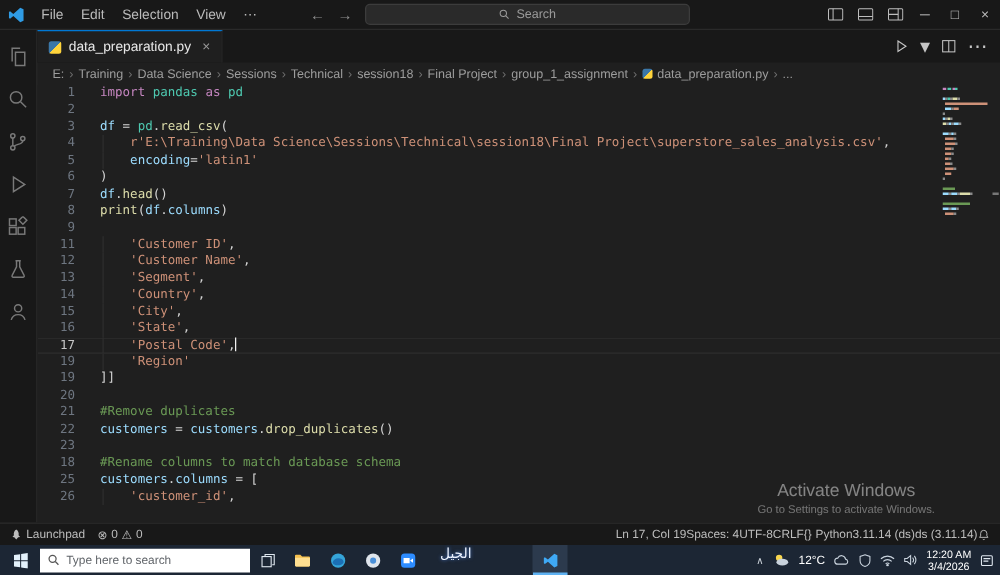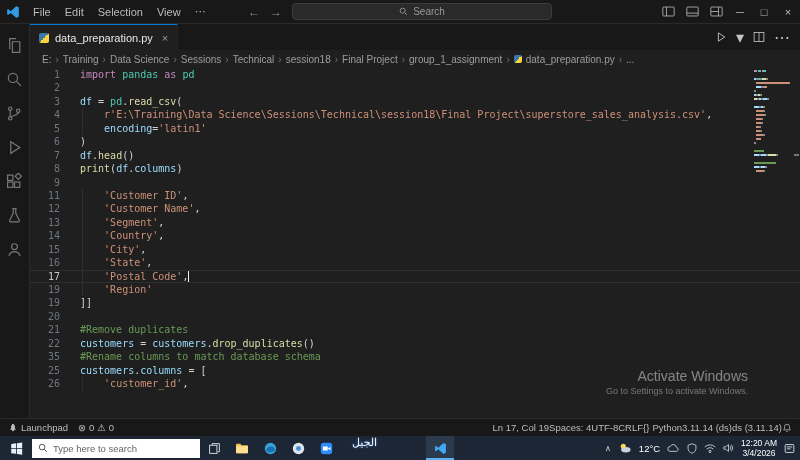--- a/index.html
+++ b/index.html
@@ -51,21 +51,21 @@
 
   
   .minimap{position:absolute;top:2px;right:10px;width:36px;overflow:hidden}
   .mm-line{height:4px;white-space:nowrap;font-size:0}
   .mm-b,.mm-sp{display:inline-block;height:2px;vertical-align:middle}
   .mb-kw{background:#c586c0}.mb-mod{background:#4ec9b0}.mb-var{background:#9cdcfe}.mb-fn{background:#dcdcaa}
   .mb-str{background:#ce9178}.mb-com{background:#6a9955}.mb-pl{background:#8a8a8a}
   .scroll-strip{position:absolute;right:0;top:0;bottom:0;width:8px}
   .scroll-mark{position:absolute;right:1px;width:5px;height:2px;background:#777}
 
-  .activate{position:absolute;right:52px;bottom:22px;text-align:right;pointer-events:none}
+  .activate{position:absolute;right:52px;bottom:6px;text-align:center;pointer-events:none}
   .activate .l1{font-size:14px;color:rgba(255,255,255,.45)}
   .activate .l2{font-size:9px;color:rgba(255,255,255,.38);margin-top:2px}
 
   
   .statusbar{height:18px;background:#181818;border-top:1px solid #2b2b2b;display:flex;align-items:center;font-size:9.5px;color:#bdbdbd;padding:0 8px;flex:none}
   .sb-left{display:flex;align-items:center;gap:10px}
   .sb-right{margin-left:auto;display:flex;align-items:center;gap:0}
   .sb-item{display:flex;align-items:center;gap:3px;white-space:nowrap}
 
   
@@ -265,21 +265,22 @@
             <div class="code-line"><span class="gutter">13</span><span class="line-content"><span class="indent-guide"></span><span class="tk-pl">    </span><span class="tk-str">'Segment'</span><span class="tk-pl">,</span></span></div>
             <div class="code-line"><span class="gutter">14</span><span class="line-content"><span class="indent-guide"></span><span class="tk-pl">    </span><span class="tk-str">'Country'</span><span class="tk-pl">,</span></span></div>
             <div class="code-line"><span class="gutter">15</span><span class="line-content"><span class="indent-guide"></span><span class="tk-pl">    </span><span class="tk-str">'City'</span><span class="tk-pl">,</span></span></div>
             <div class="code-line"><span class="gutter">16</span><span class="line-content"><span class="indent-guide"></span><span class="tk-pl">    </span><span class="tk-str">'State'</span><span class="tk-pl">,</span></span></div>
             <div class="code-line current"><span class="gutter">17</span><span class="line-content"><span class="indent-guide"></span><span class="tk-pl">    </span><span class="tk-str">'Postal Code'</span><span class="tk-pl">,</span><span class="cursor"></span></span></div>
             <div class="code-line"><span class="gutter">19</span><span class="line-content"><span class="indent-guide"></span><span class="tk-pl">    </span><span class="tk-str">'Region'</span></span></div>
             <div class="code-line"><span class="gutter">19</span><span class="line-content"><span class="tk-pl">]]</span></span></div>
             <div class="code-line"><span class="gutter">20</span><span class="line-content"></span></div>
             <div class="code-line"><span class="gutter">21</span><span class="line-content"><span class="tk-com">#Remove duplicates</span></span></div>
             <div class="code-line"><span class="gutter">22</span><span class="line-content"><span class="tk-var">customers</span><span class="tk-pl"> = </span><span class="tk-var">customers</span><span class="tk-pl">.</span><span class="tk-fn">drop_duplicates</span><span class="tk-pl">()</span></span></div>
-            <div class="code-line"><span class="gutter">35</span><span class="line-content"><span class="tk-com">#Rename columns to match database schema</span></span></div>
+            <div class="code-line"><span class="gutter">23</span><span class="line-content"></span></div>
+            <div class="code-line"><span class="gutter">18</span><span class="line-content"><span class="tk-com">#Rename columns to match database schema</span></span></div>
             <div class="code-line"><span class="gutter">25</span><span class="line-content"><span class="tk-var">customers</span><span class="tk-pl">.</span><span class="tk-var">columns</span><span class="tk-pl"> = [</span></span></div>
             <div class="code-line"><span class="gutter">26</span><span class="line-content"><span class="indent-guide"></span><span class="tk-pl">    </span><span class="tk-str">'customer_id'</span><span class="tk-pl">,</span></span></div>
           </div>
 
         <div class="minimap">
           <div>
               <div class="mm-line"><span class="mm-b mb-kw" style="width: 3.3px;"></span><span class="mm-sp" style="width: 0.55px;"></span><span class="mm-b mb-mod" style="width: 3.3px;"></span><span class="mm-sp" style="width: 0.55px;"></span><span class="mm-b mb-kw" style="width: 2px;"></span><span class="mm-sp" style="width: 0.55px;"></span><span class="mm-b mb-mod" style="width: 2px;"></span></div>
               <div class="mm-line"></div>
               <div class="mm-line"><span class="mm-b mb-var" style="width: 2px;"></span><span class="mm-b mb-pl" style="width: 2px;"></span><span class="mm-b mb-mod" style="width: 2px;"></span><span class="mm-b mb-pl" style="width: 2px;"></span><span class="mm-b mb-fn" style="width: 4.4px;"></span><span class="mm-b mb-pl" style="width: 2px;"></span></div>
               <div class="mm-line"><span class="mm-sp" style="width: 2.2px;"></span><span class="mm-b mb-str" style="width: 55px;"></span></div>

